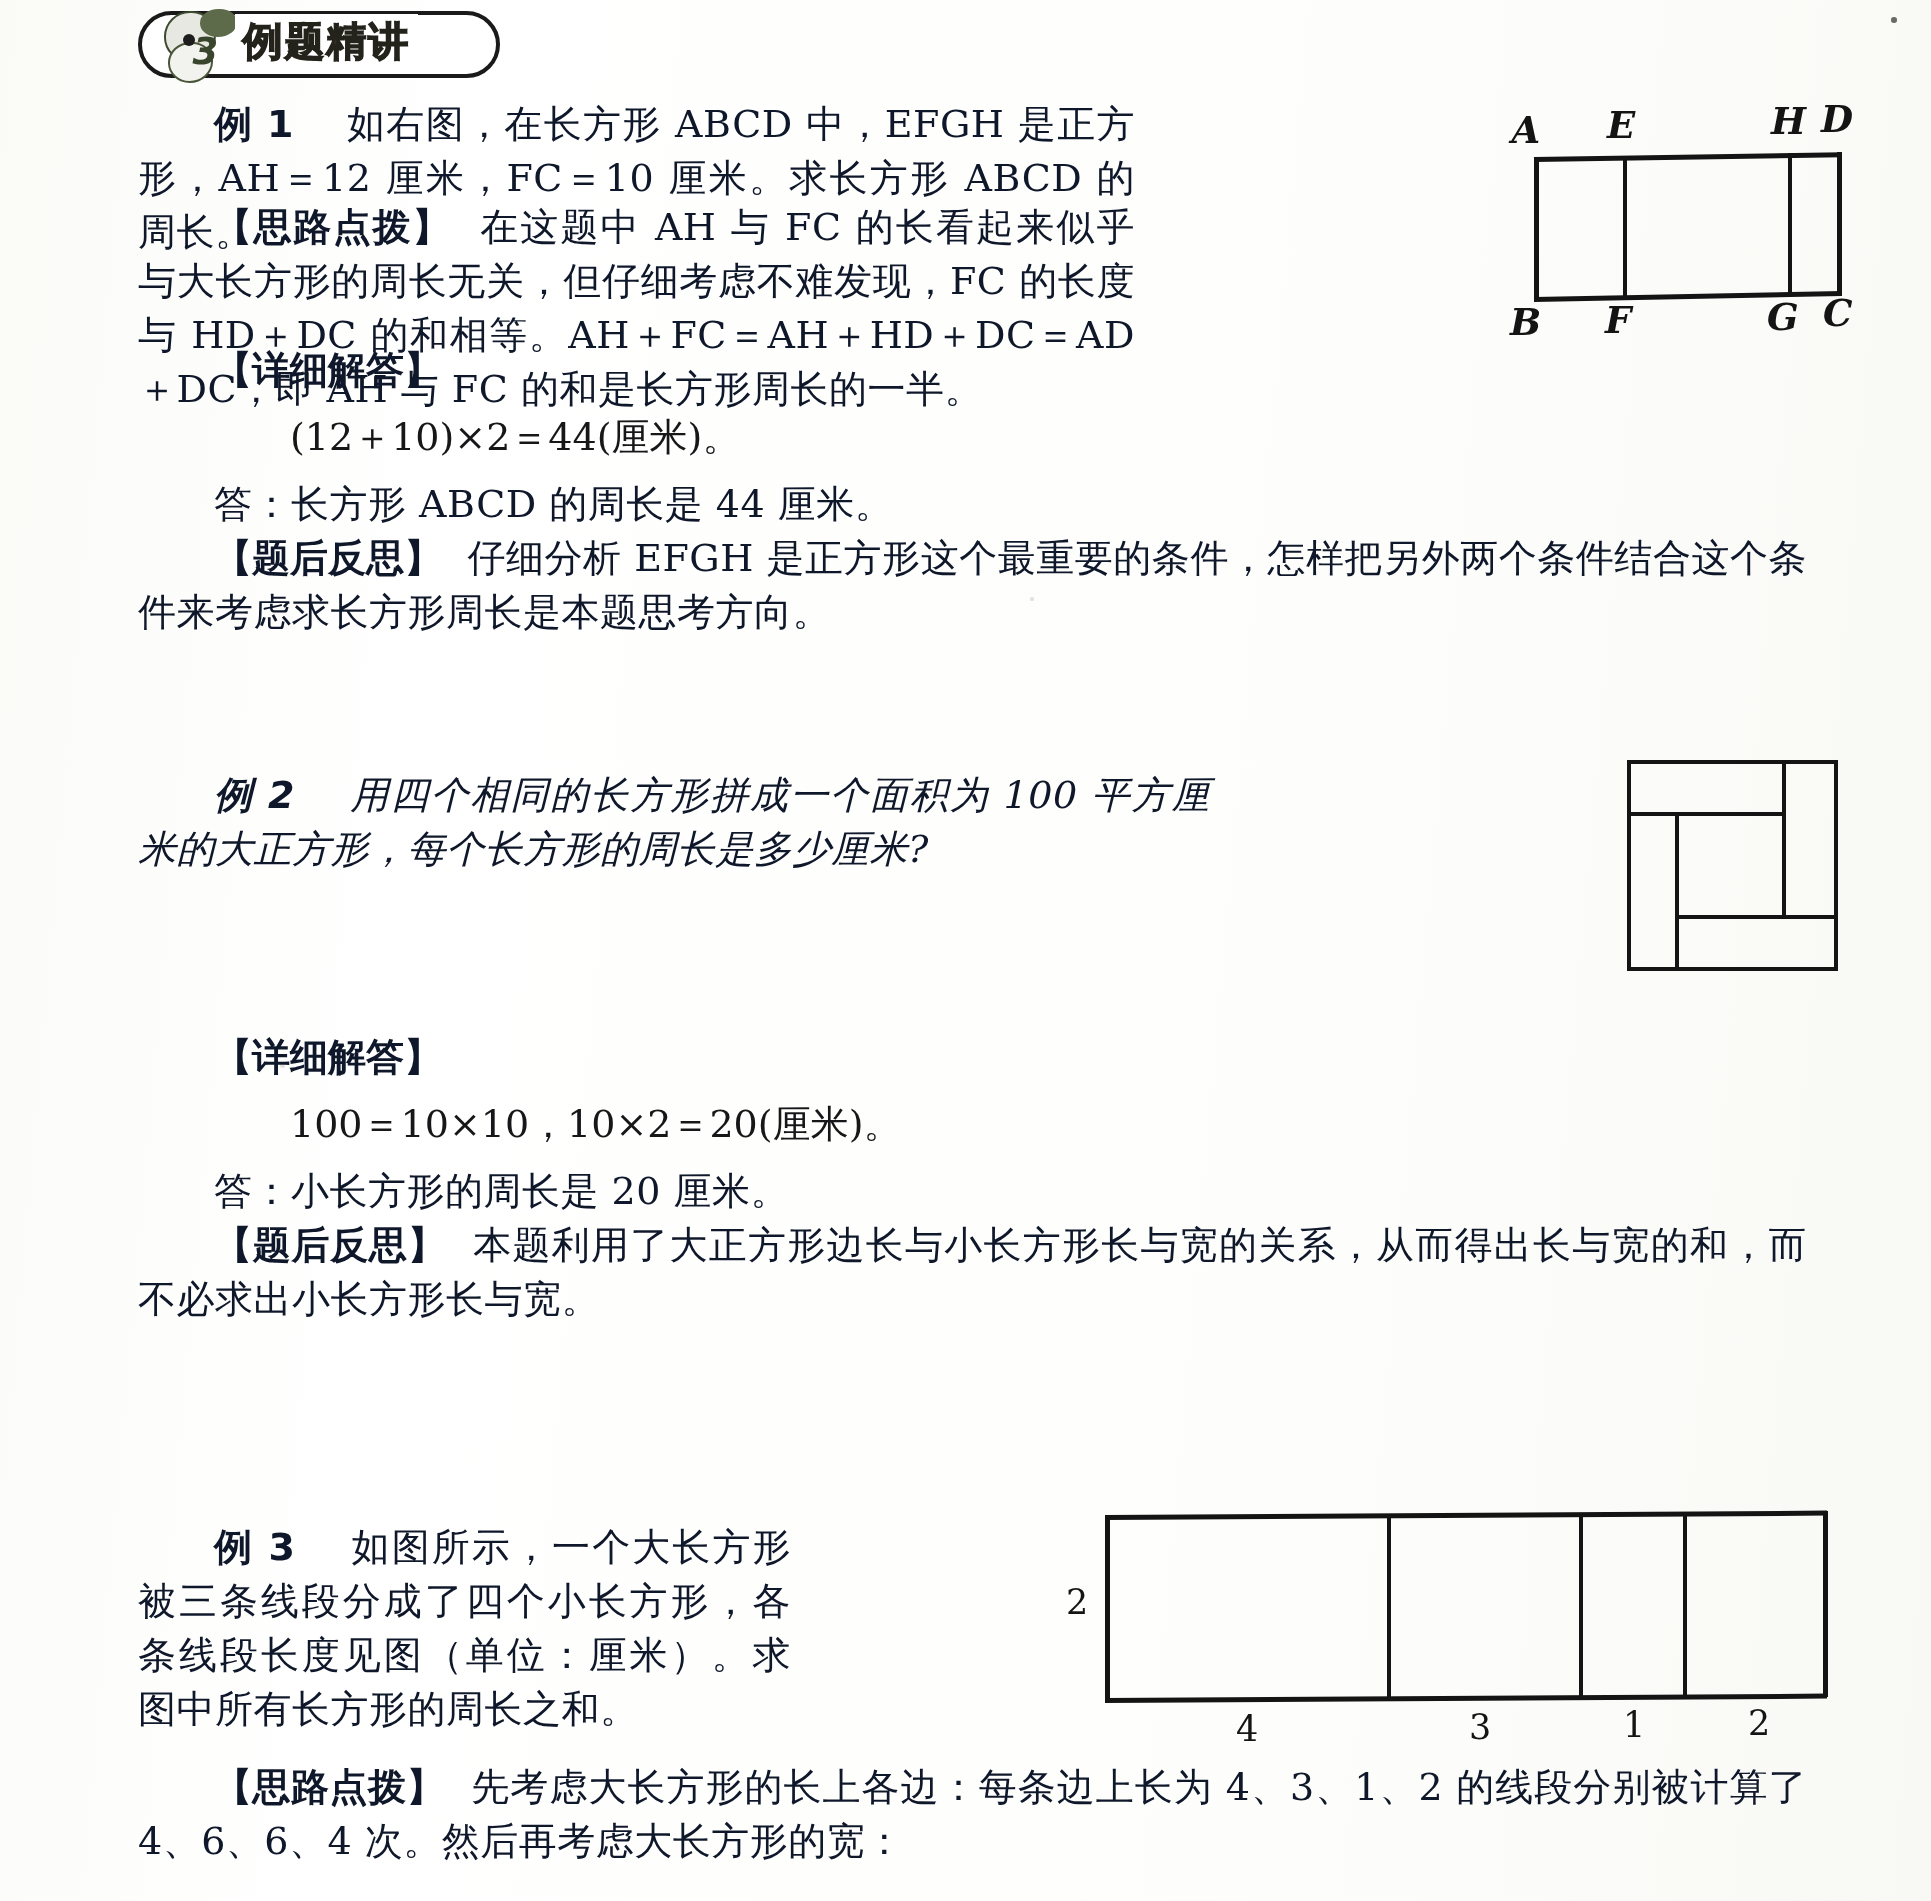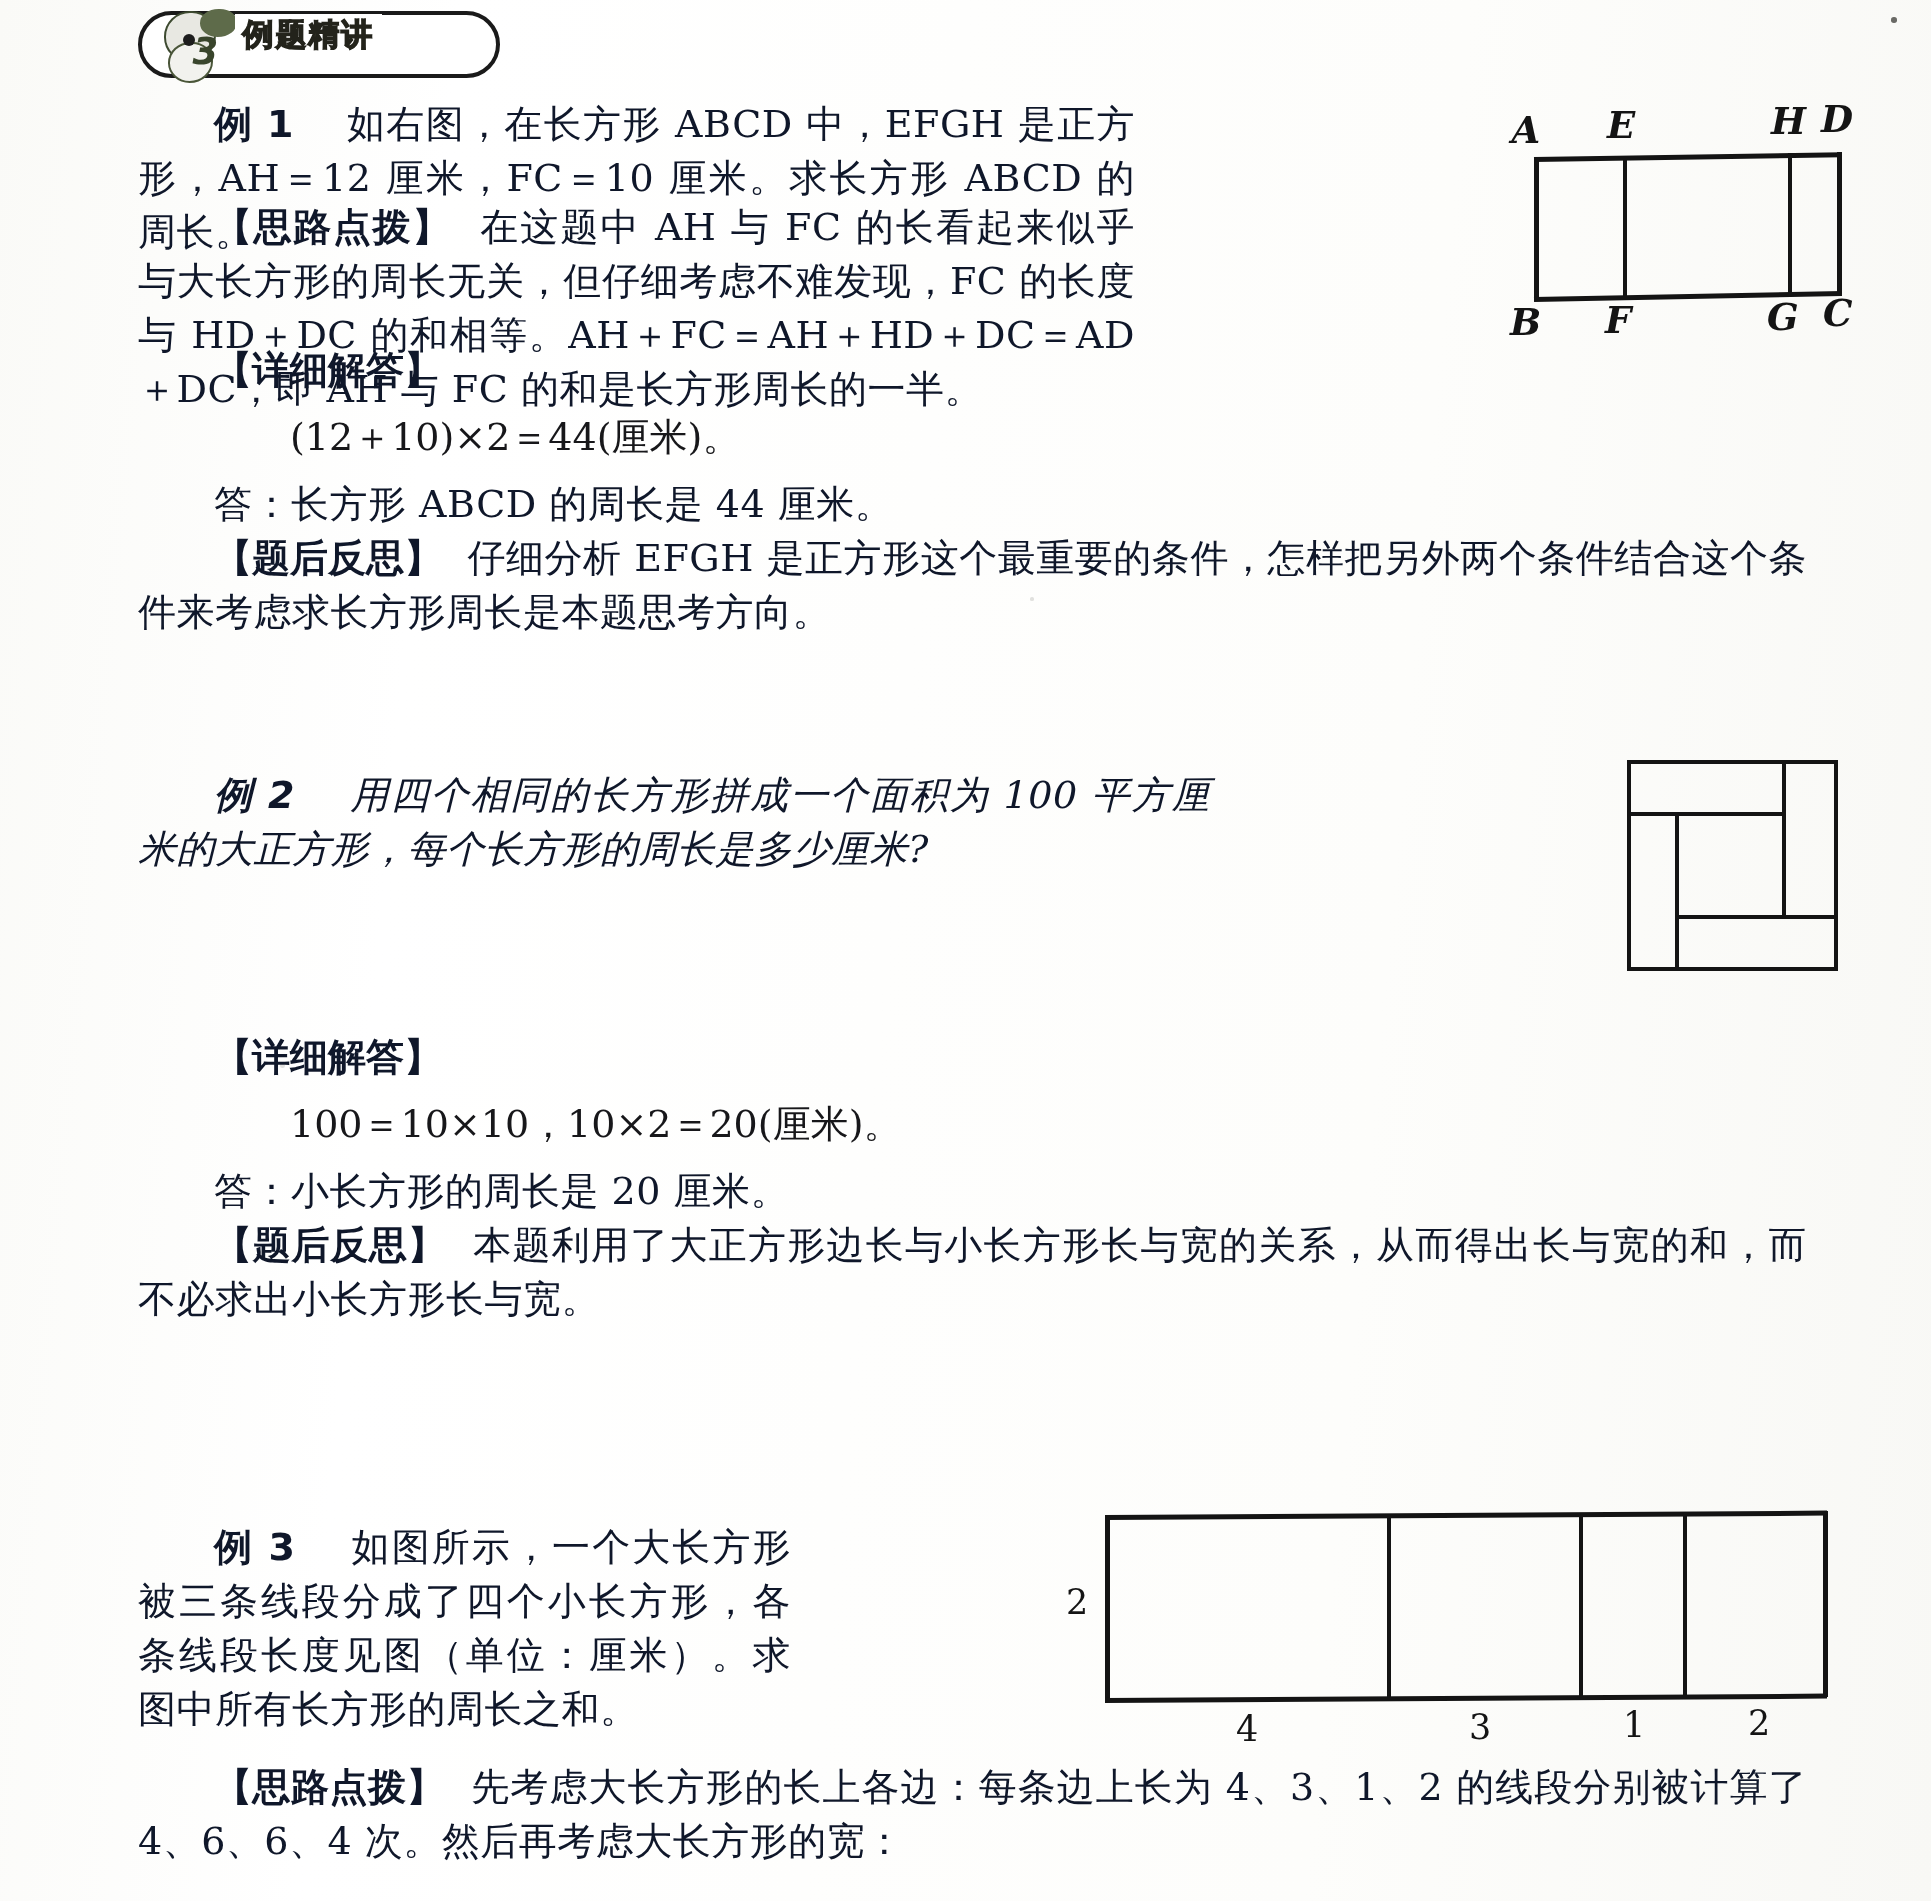--- a/index.html
+++ b/index.html
@@ -46,21 +46,21 @@
     border-radius: 37px;
     box-sizing: border-box;
     background: #fff;
   }
   .banner-title {
     position: absolute;
     left: 97px;
     top: 2.8px;
     font-family: "DejaVu Sans", "Liberation Sans", sans-serif;
     font-weight: bold;
-    font-size: 31px;
+    font-size: 40px;
     letter-spacing: 1.9px;
     color: #2e2e24;
     -webkit-text-stroke: 1.4px #23231b;
     background: #fff;
     padding: 0 7.5px;
     white-space: nowrap;
   }
   .banner-blob {
     position: absolute;
     left: 20.5px;

